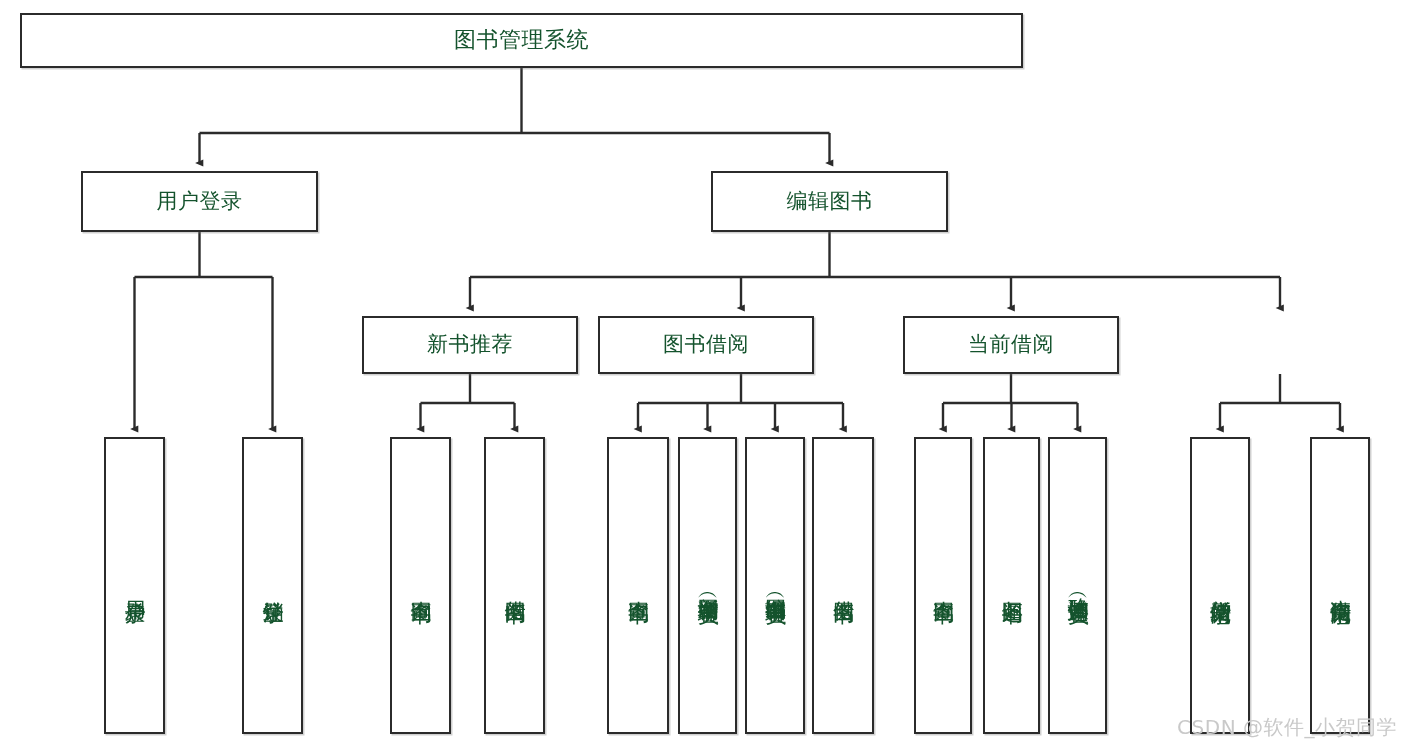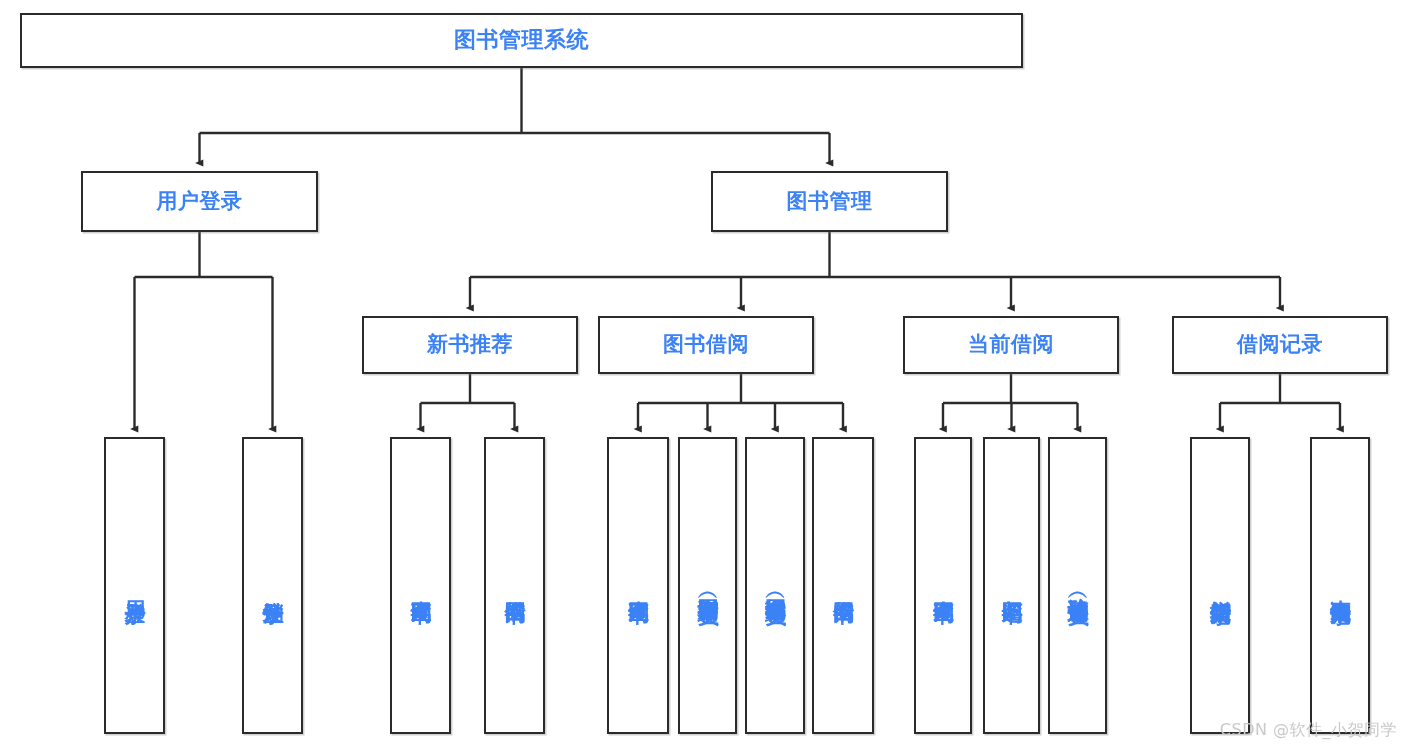--- a/index.html
+++ b/index.html
@@ -29,23 +29,22 @@
     pointer-events: none;
   }
   .node {
     position: absolute;
     box-sizing: border-box;
     border: 2.2px solid #2b2b2b;
     background: #ffffff;
     display: flex;
     align-items: center;
     justify-content: center;
-    color: #3b82f6;
+    color: #14532d;
     box-shadow: 1.5px 1.5px 0 rgba(120,120,120,0.35);
-    font-weight: bold;
   }
   .node.horizontal {
     font-size: 21px;
     letter-spacing: 0.5px;
     line-height: 1.1;
   }
   .node.root {
     font-size: 22px;
   }
   .node.vertical {
@@ -58,21 +57,21 @@
     font-size: 21px;
     line-height: 1.22;
     letter-spacing: 1px;
     white-space: nowrap;
     text-align: center;
   }
   .watermark {
     position: absolute;
     right: 8px;
     bottom: 6px;
-    font-size: 16px;
+    font-size: 20px;
     color: #c9c9c9;
     letter-spacing: 0.5px;
     white-space: nowrap;
     user-select: none;
   }
 </style>
 </head>
 <body>
 
 <div id="diagram-root">
@@ -130,35 +129,32 @@
   </svg>
 
   <div class="node root horizontal" style="left:20px; top:13px; width:1003px; height:55px;">
     <span>图书管理系统</span>
   </div>
 
   <div class="node horizontal" style="left:81px; top:171px; width:237px; height:61px;">
     <span>用户登录</span>
   </div>
   <div class="node horizontal" style="left:711px; top:171px; width:237px; height:61px;">
-    <span>图书管理</span>
+    <span>编辑图书</span>
   </div>
 
   <div class="node horizontal" style="left:362px; top:316px; width:216px; height:58px;text-align:center;">
     <span>新书推荐</span>
   </div>
   <div class="node horizontal" style="left:598px; top:316px; width:216px; height:58px;">
     <span>图书借阅</span>
   </div>
   <div class="node horizontal" style="left:903px; top:316px; width:216px; height:58px;">
     <span>当前借阅</span>
   </div>
-  <div class="node horizontal" style="left:1172px; top:316px; width:216px; height:58px;">
-    <span>借阅记录</span>
-  </div>
 
   <div class="node vertical" style="left:104px; top:437px; width:61px; height:297px;">
     <span class="vtext">用户登录</span>
   </div>
   <div class="node vertical" style="left:242px; top:437px; width:61px; height:297px;">
     <span class="vtext">注销登录</span>
   </div>
 
   <div class="node vertical" style="left:390px; top:437px; width:61px; height:297px;">
     <span class="vtext">查询图书</span>

